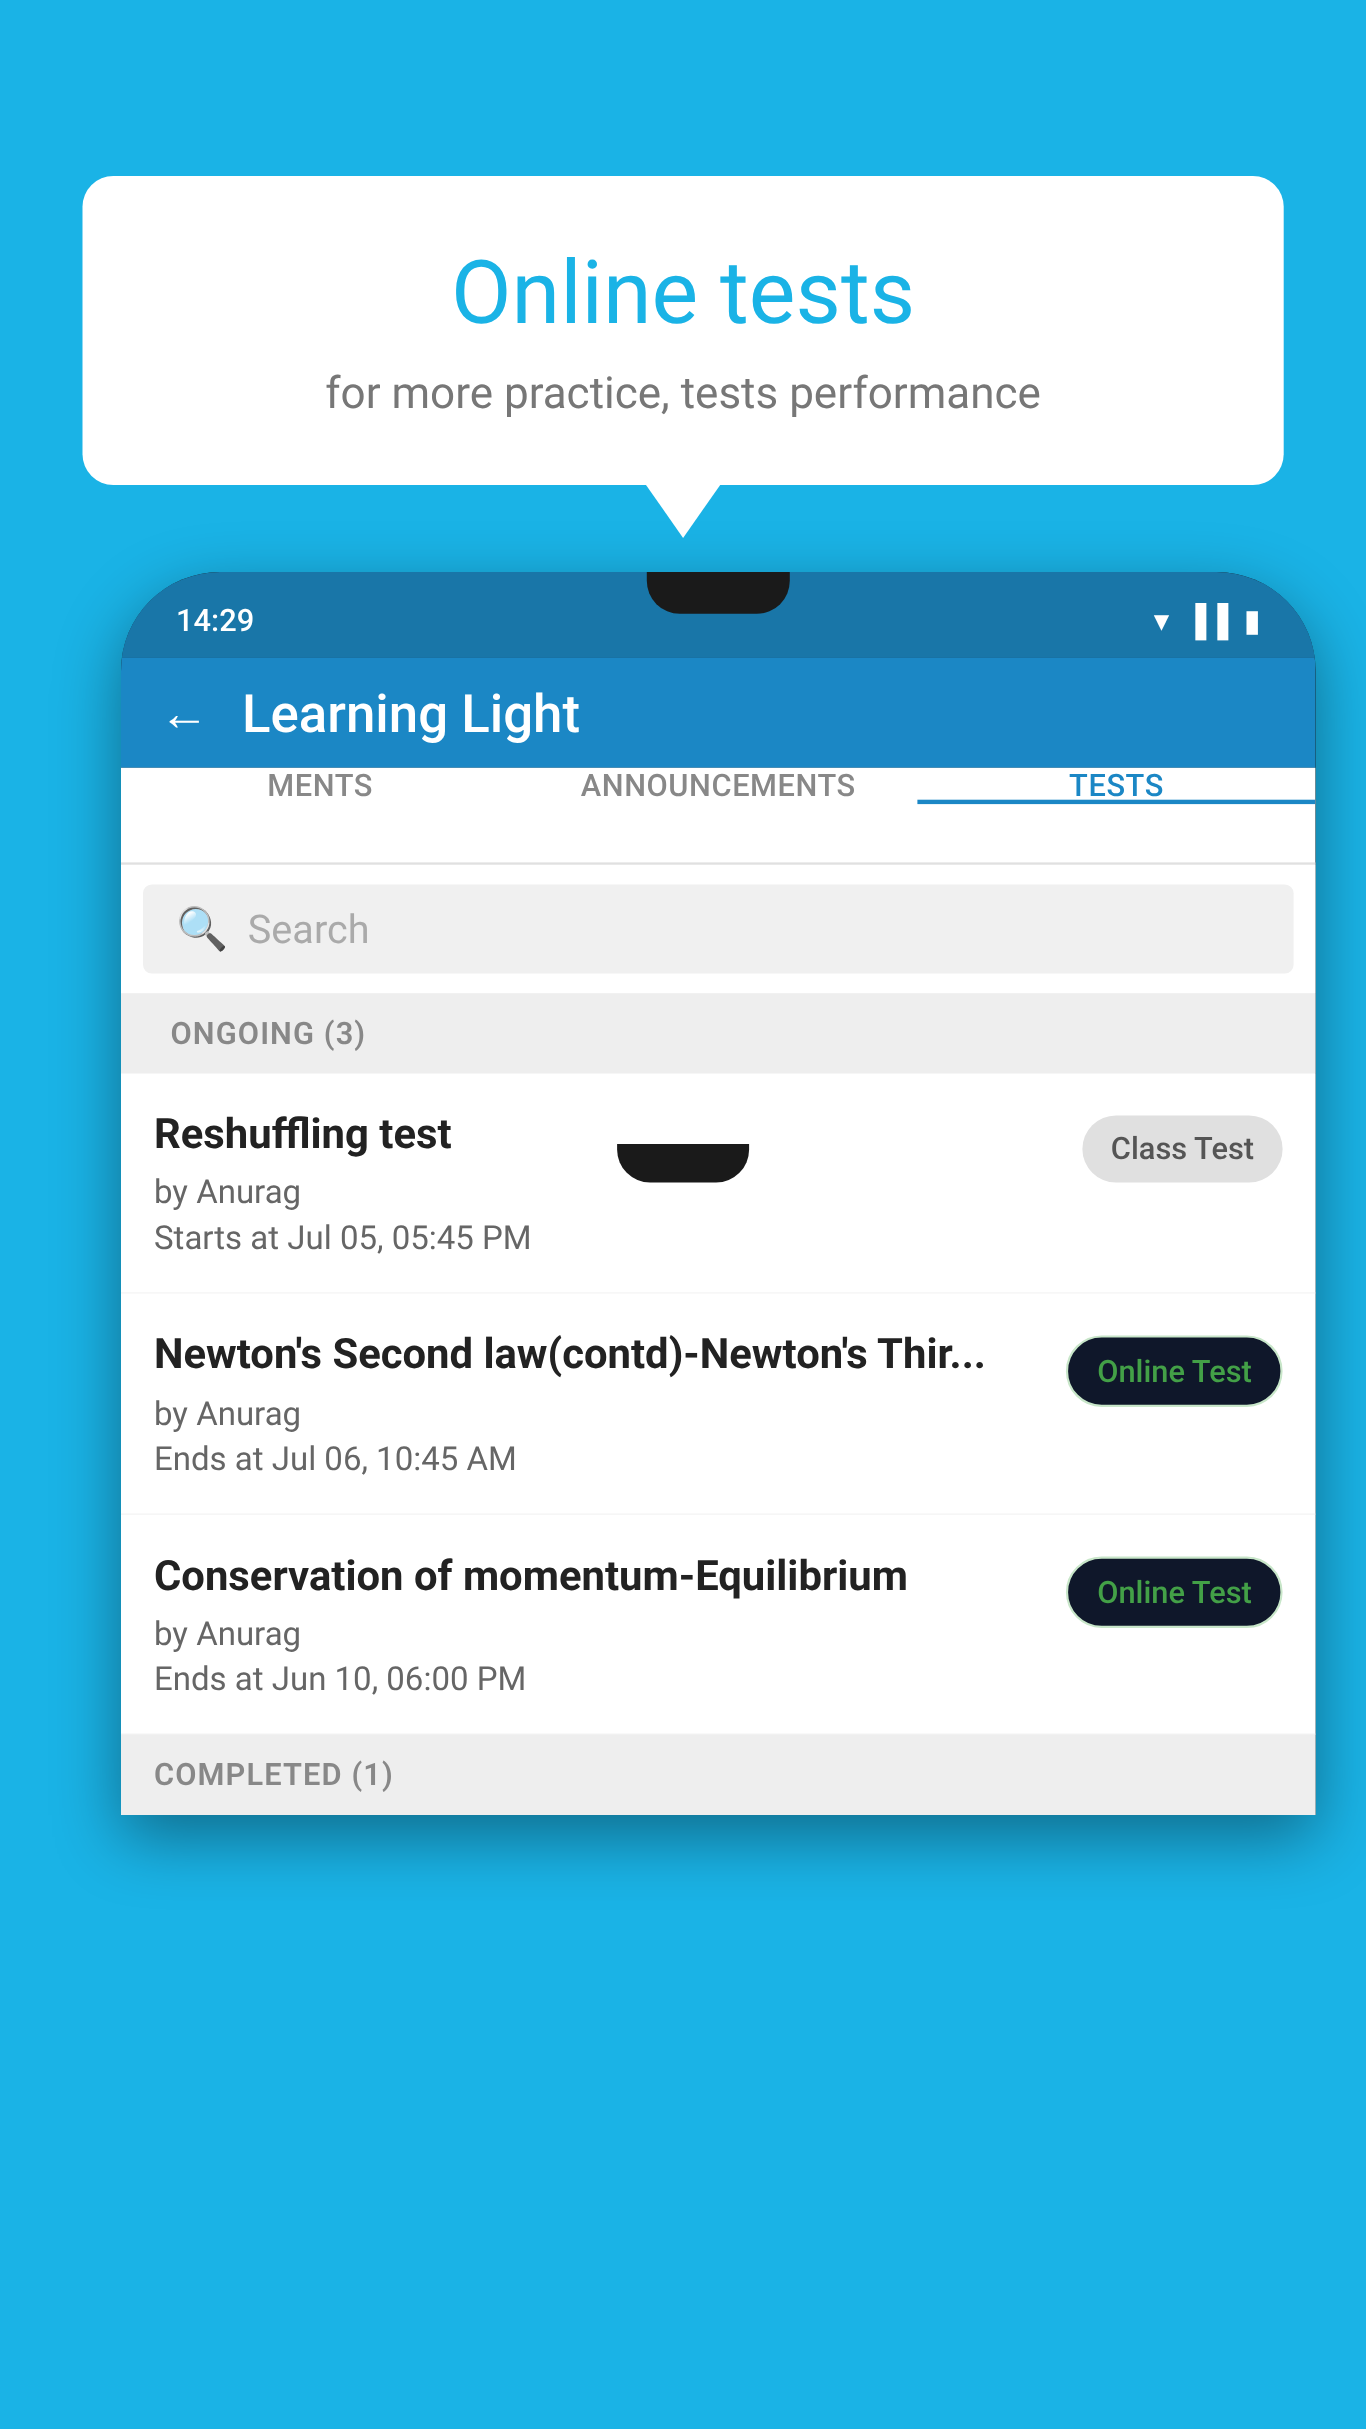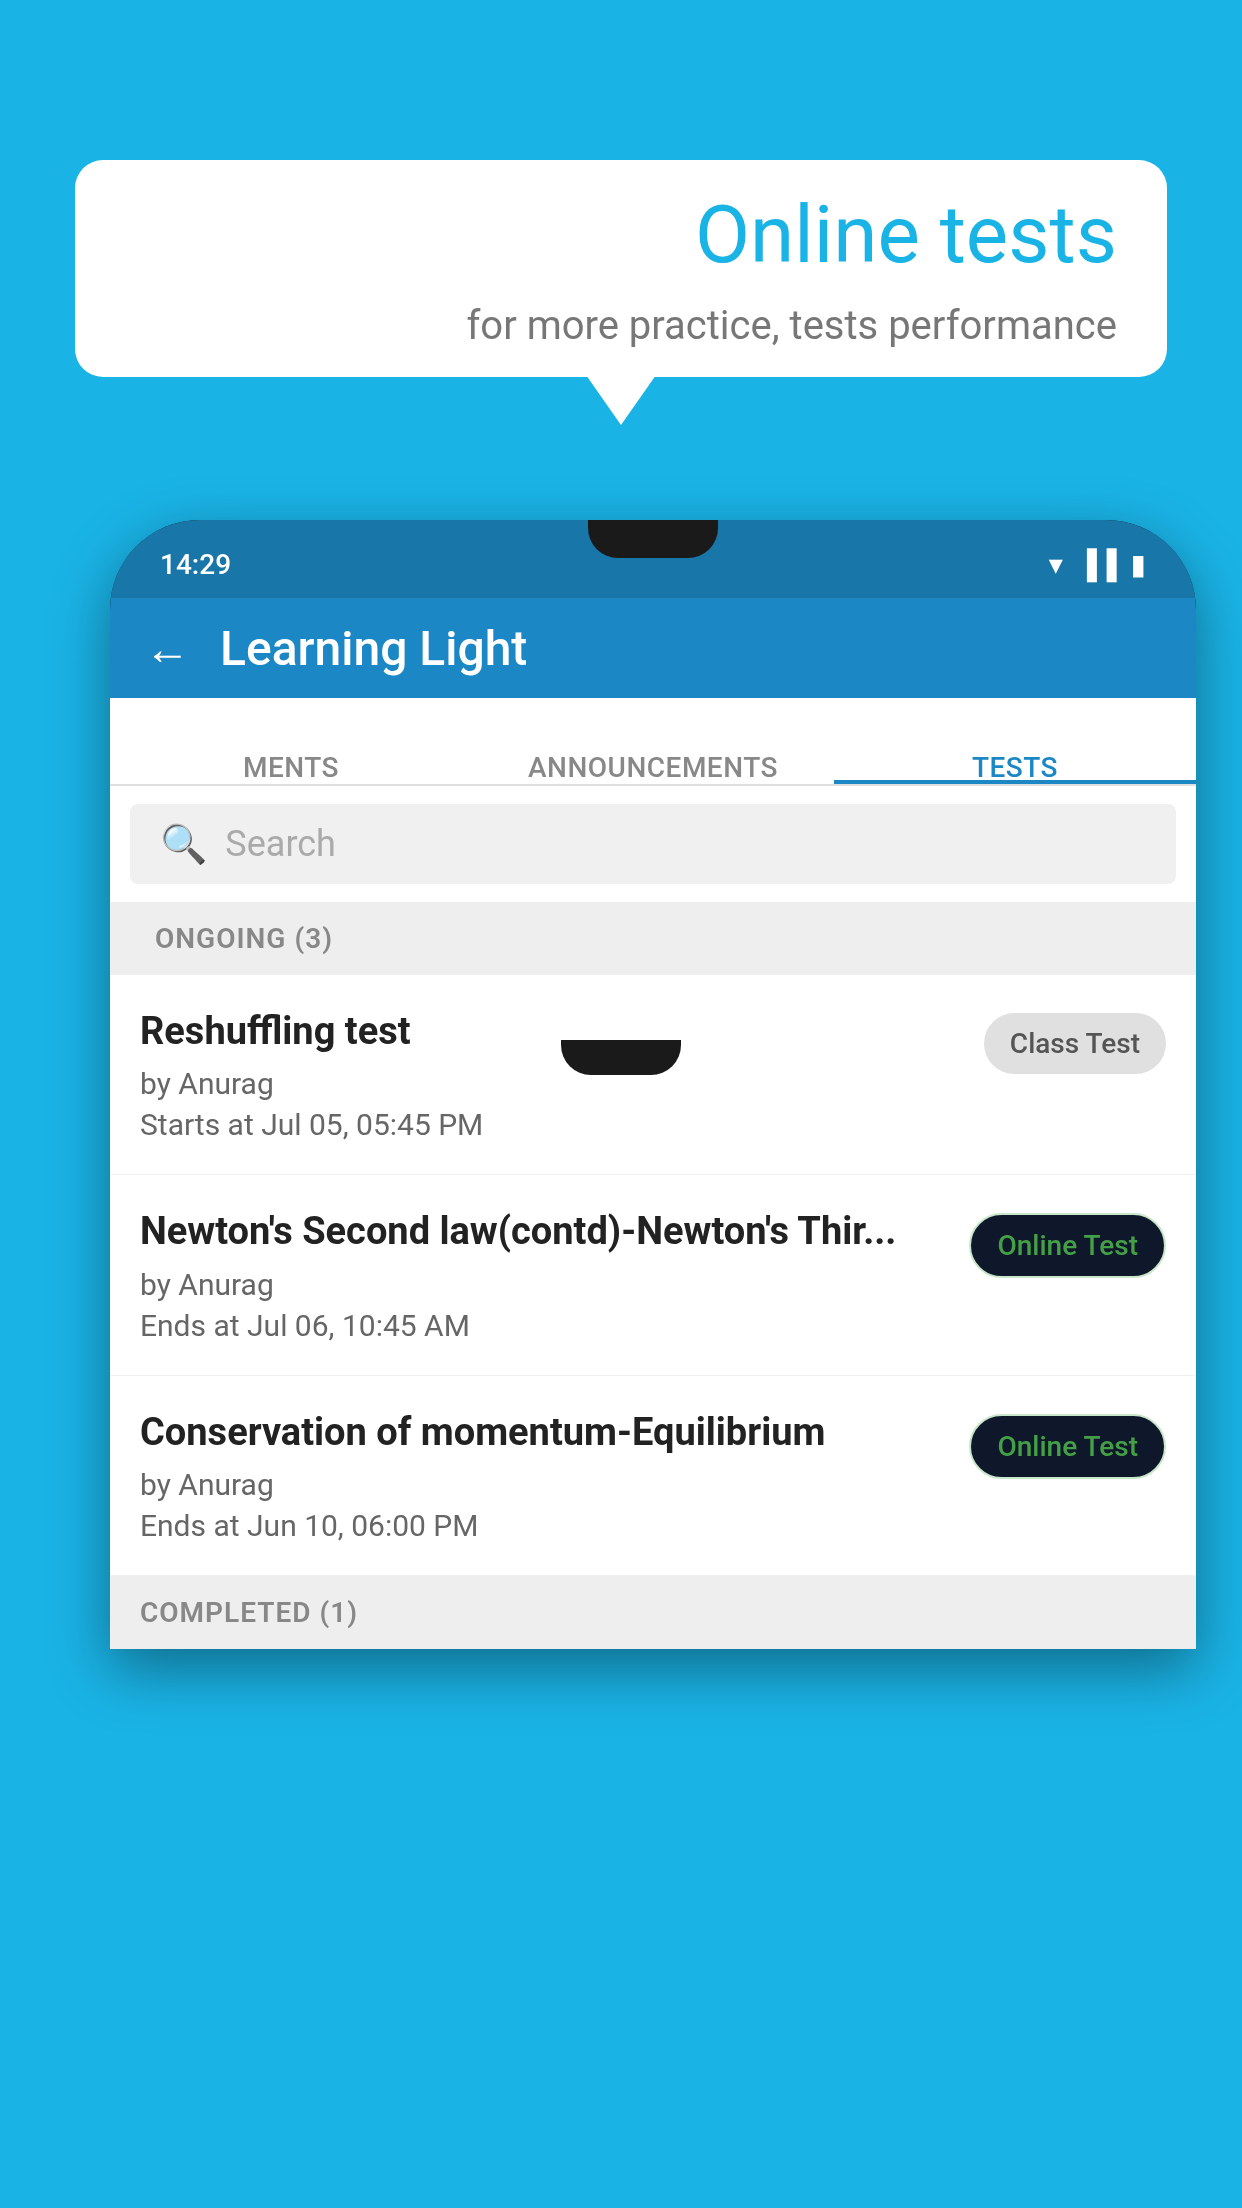--- a/index.html
+++ b/index.html
@@ -15,22 +15,22 @@
     }
 
     
     .speech-bubble {
       position: absolute;
       top: 160px;
       left: 75px;
       right: 75px;
       background: white;
       border-radius: 28px;
-      padding: 28px 50px;
-      text-align: right;
+      padding: 60px 50px;
+      text-align: center;
     }
     .speech-bubble::after {
       content: '';
       position: absolute;
       bottom: -48px;
       left: 50%;
       transform: translateX(-50%);
       width: 0;
       height: 0;
       border-left: 35px solid transparent;
@@ -124,21 +124,21 @@
     .app-title {
       color: white;
       font-size: 48px;
       font-weight: 500;
     }
 
     
     .tabs-container {
       background: white;
       display: flex;
-      align-items: flex-end;
+      align-items: flex-start;
       border-bottom: 2px solid #e0e0e0;
       height: 88px;
       overflow: hidden;
     }
 
     .tab {
       flex: 1;
       display: flex;
       align-items: center;
       justify-content: center;

